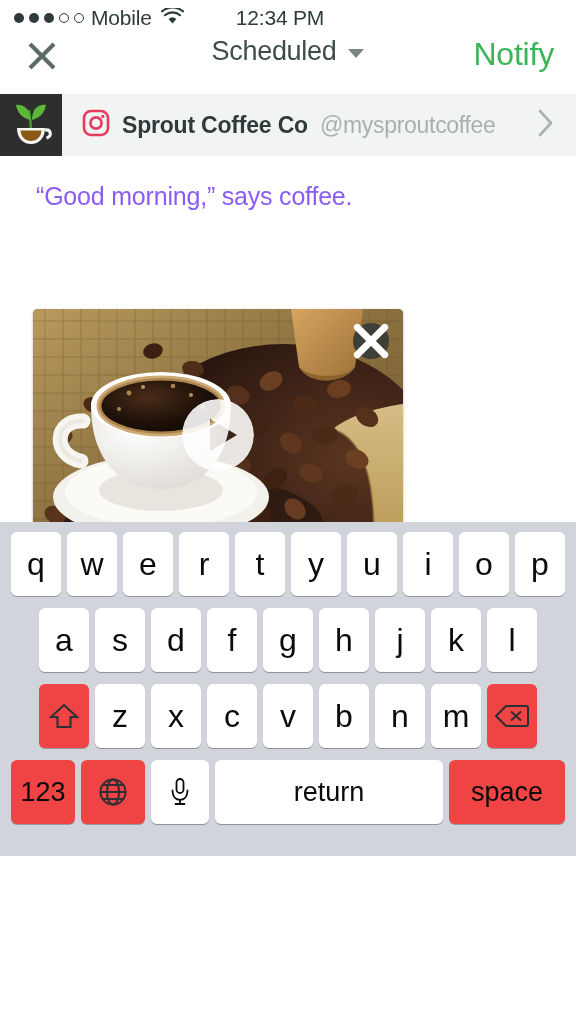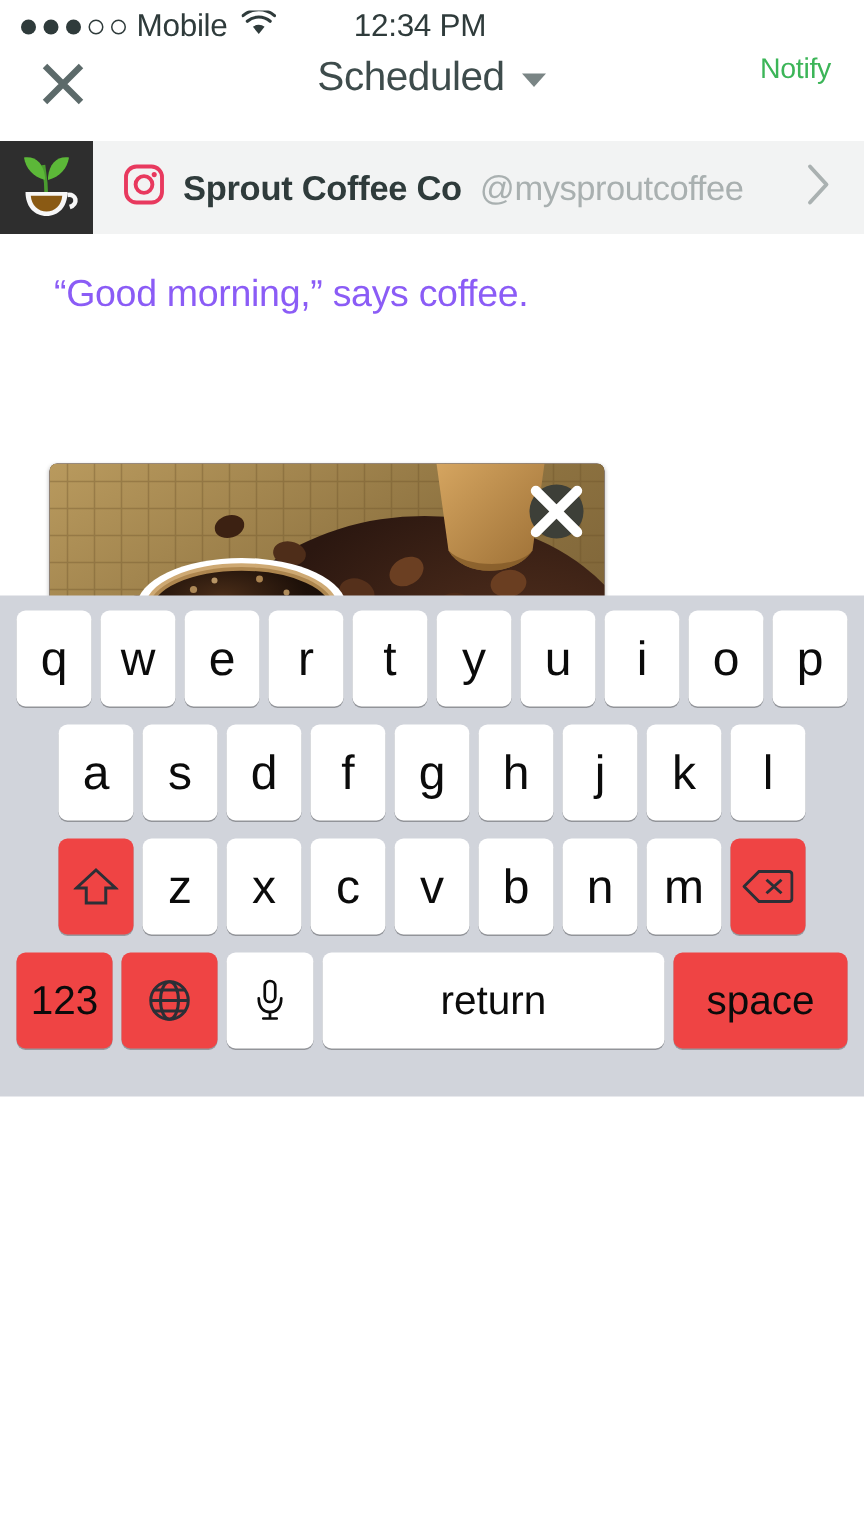--- a/index.html
+++ b/index.html
@@ -3,21 +3,21 @@
 <meta charset="utf-8">
 <style>
   * { margin:0; padding:0; box-sizing:border-box; }
   html,body { width:576px; height:1024px; }
   body {
     font-family:"Liberation Sans", sans-serif;
     background:#ffffff;
     overflow:hidden;
     -webkit-font-smoothing:antialiased;
   }
-  .phone { position:relative; width:576px; height:731px; background:#fff; }
+  .phone { position:relative; width:576px; height:856px; background:#fff; }
 
   
   .statusbar {
     height:36px; display:flex; align-items:center;
     padding:0 14px; font-size:21px; color:#2f3b3b; font-weight:400;
     position:relative;
   }
   .sb-left { display:flex; align-items:center; gap:7px; }
   .dots { display:flex; align-items:center; gap:5px; }
   .dot { width:10px; height:10px; border-radius:50%; background:#2f3b3b; }
@@ -48,21 +48,21 @@
     cursor:pointer; }
   .nav-title-wrap {
     position:absolute; left:0; right:0; display:flex; align-items:center;
     justify-content:center; gap:12px; pointer-events:none;
   }
   .nav-title-btn { display:flex; align-items:center; gap:12px; pointer-events:auto; cursor:pointer; }
   .nav-title { font-size:27px; color:#3e4c4c; font-weight:400; letter-spacing:-0.3px; }
   .caret { width:0; height:0; border-left:8px solid transparent; border-right:8px solid transparent;
     border-top:9px solid #7a8585; margin-top:3px; }
   .nav-action {
-    margin-left:auto; font-size:19px; color:#3cb558; letter-spacing:-0.2px;
+    margin-left:auto; font-size:32px; color:#3cb558; letter-spacing:-0.2px;
     cursor:pointer; position:relative; z-index:3;
   }
 
   
   .profile {
     display:flex; align-items:center; background:#f2f3f3;
     height:62px; cursor:pointer;
   }
   .avatar {
     width:62px; height:62px; flex:none; background:#2e2e2e; position:relative; overflow:hidden;

